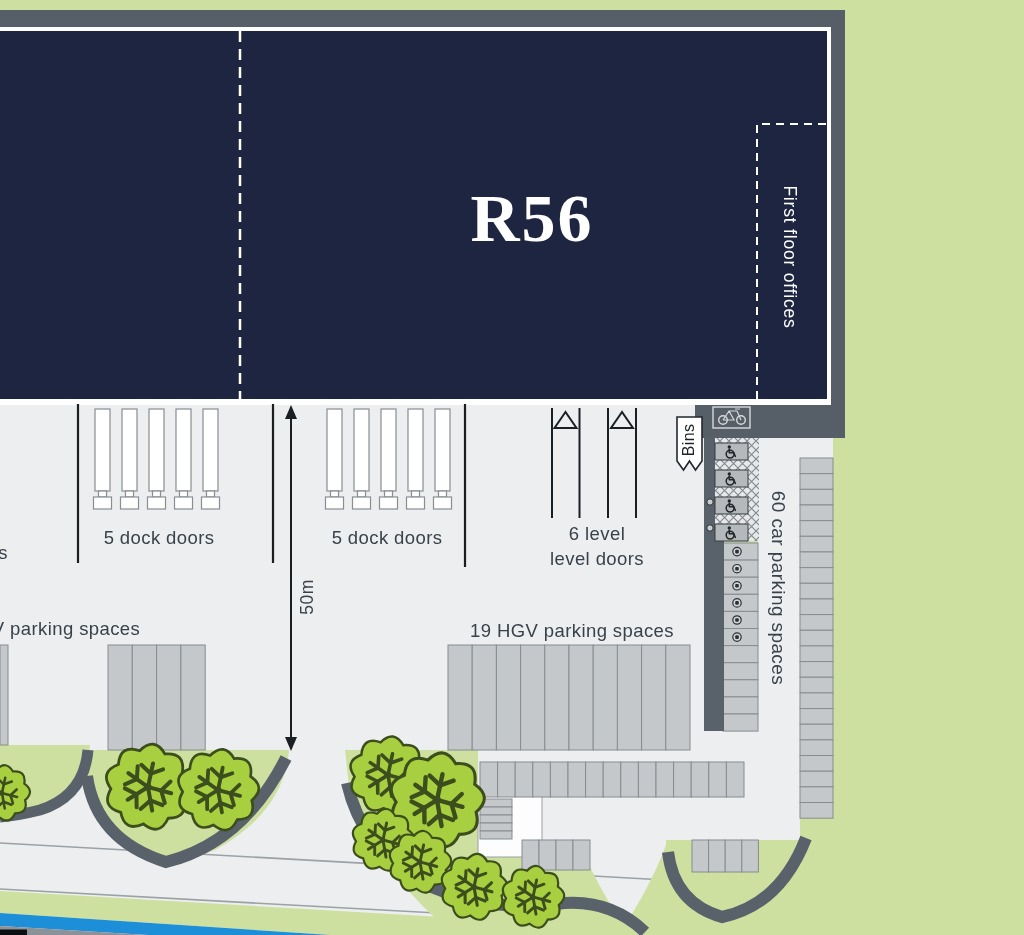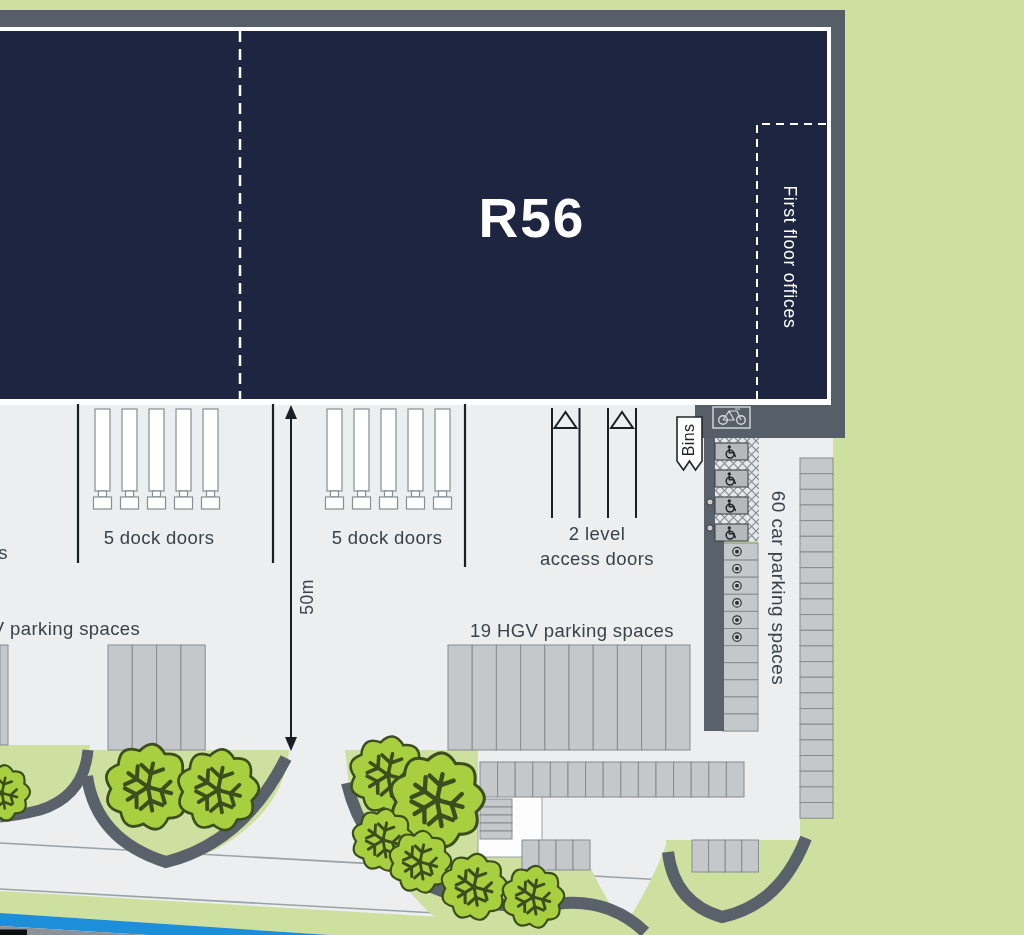--- a/index.html
+++ b/index.html
@@ -4,21 +4,21 @@
 <style>
   html,body{margin:0;padding:0;background:#eceeef;}
   #stage{position:relative;width:1024px;height:935px;overflow:hidden;
          font-family:"Liberation Sans",sans-serif;}
   #stage svg{position:absolute;left:0;top:0;}
   .label{position:absolute;color:var(--ink);font-size:18.5px;letter-spacing:.4px;
          transform:translate(-50%,-50%);white-space:nowrap;}
   .label.rot-cw{transform:translate(-50%,-50%) rotate(90deg);}
   .label.rot-ccw{transform:translate(-50%,-50%) rotate(-90deg);}
   .label.white{color:#fff;}
-  #lbl-r56{font-size:55px;font-weight:bold;letter-spacing:2px;}
+  #lbl-r56{font-size:68px;font-weight:bold;letter-spacing:2px;font-family:Liberation Serif, serif;}
   #lbl-offices{font-size:17.5px;letter-spacing:.8px;}
   #lbl-car{font-size:19px;}
   #lbl-50m{font-size:17.5px;}
   #lbl-bins{font-size:16px;color:#1d2329;}
 </style>
 </head>
 <body>
 
 <div id="stage">
 <svg width="1024" height="935" viewBox="0 0 1024 935">
@@ -544,21 +544,21 @@
           </g>
           <circle r="2.61" fill="var(--treeStroke)"></circle>
         </g>
       </g>
 </svg>
 
 <div class="label white" id="lbl-r56" style="left:532px;top:218px">R56</div>
 <div class="label white rot-cw" id="lbl-offices" style="left:789px;top:257px">First floor offices</div>
 <div class="label" style="left:159px;top:538px">5 dock doors</div>
 <div class="label" style="left:387px;top:538px">5 dock doors</div>
-<div class="label" style="left:597px;top:534px">2 level</div>
-<div class="label" style="left:597px;top:559px">access doors</div>
+<div class="label" style="left:597px;top:534px">6 level</div>
+<div class="label" style="left:597px;top:559px">level doors</div>
 <div class="label rot-ccw" id="lbl-bins" style="left:689px;top:440px">Bins</div>
 <div class="label rot-ccw" id="lbl-50m" style="left:307px;top:597px">50m</div>
 <div class="label" style="left:66px;top:629px">V parking spaces</div>
 <div class="label" style="left:572px;top:631px">19 HGV parking spaces</div>
 <div class="label rot-cw" id="lbl-car" style="left:778px;top:588px">60 car parking spaces</div>
 <div class="label" style="left:3px;top:553px">s</div>
 </div>
 
 </body></html>

